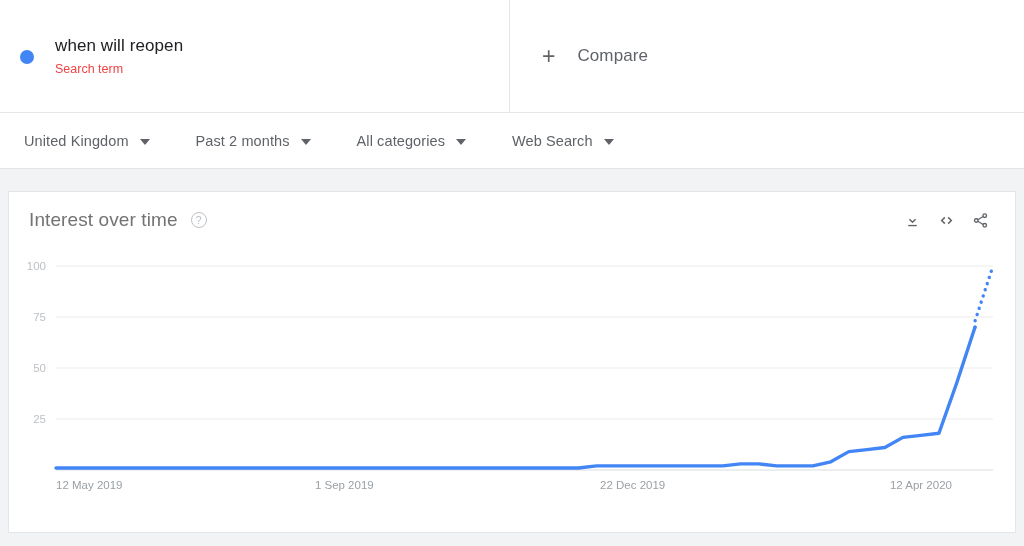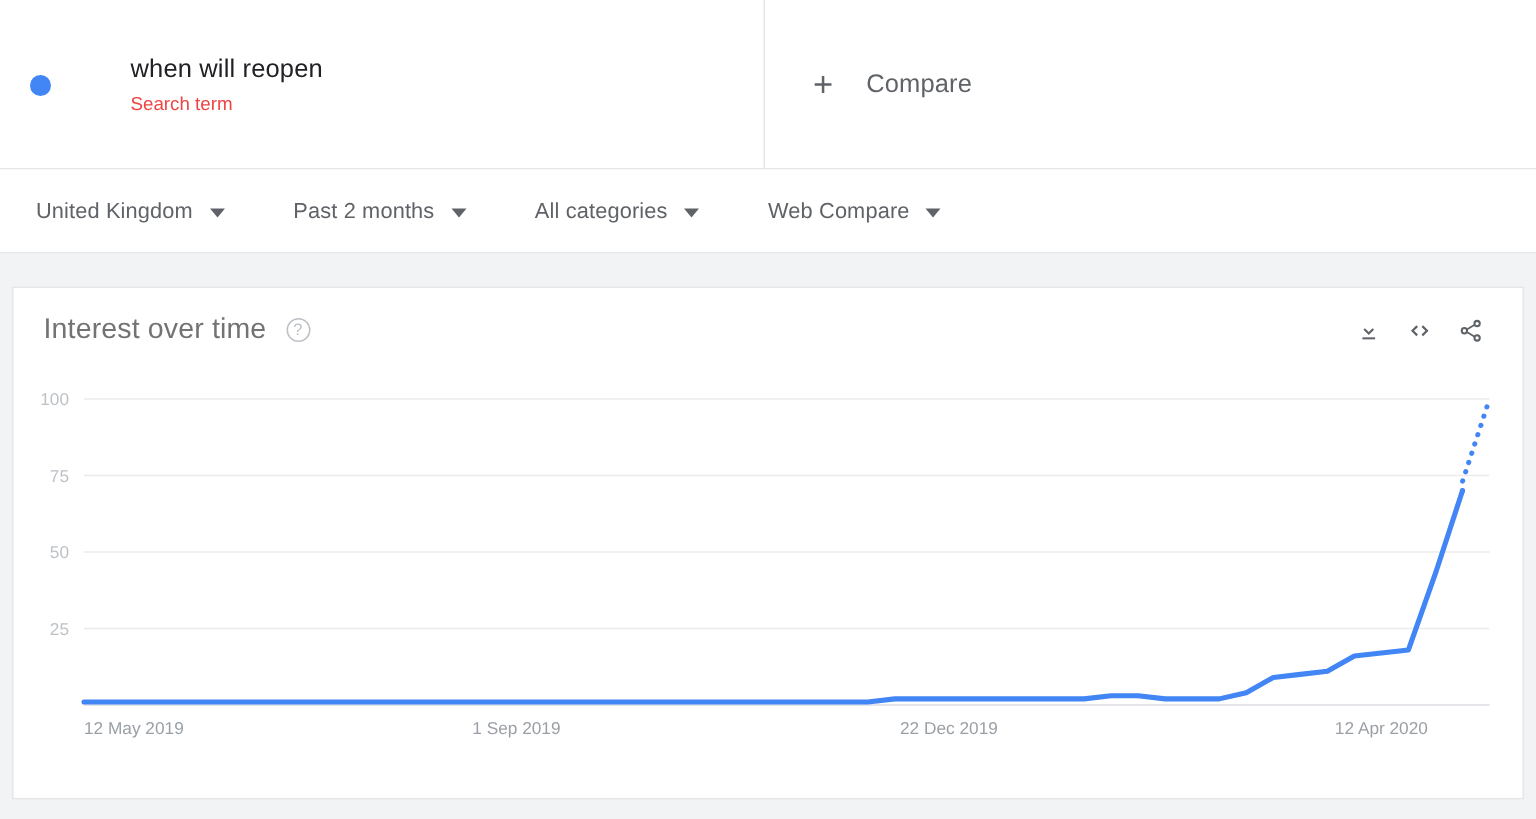--- a/index.html
+++ b/index.html
@@ -27,21 +27,20 @@
     box-sizing: border-box;
   }
   .term-card {
     width: 510px;
     height: 100%;
     box-sizing: border-box;
     border-right: 1px solid #e4e6e8;
     display: flex;
     align-items: center;
     padding-left: 20px;
-    gap: 32px;
   }
   .term-dot {
     width: 14px;
     height: 14px;
     border-radius: 50%;
     background: #4285f4;
     flex: 0 0 auto;
     margin-right: 21px;
     margin-top: 2px;
   }
@@ -178,21 +177,21 @@
     </div>
     <div class="filter">
       <span class="filter-label">Past 2 months</span>
       <span class="caret"></span>
     </div>
     <div class="filter">
       <span class="filter-label">All categories</span>
       <span class="caret"></span>
     </div>
     <div class="filter">
-      <span class="filter-label">Web Compare</span>
+      <span class="filter-label">Web Search</span>
       <span class="caret"></span>
     </div>
   </div>
 
   <div class="spacer"></div>
 
   <div class="chart-card">
 
     <div class="chart-header">
       <span class="chart-title">Interest over time</span>

